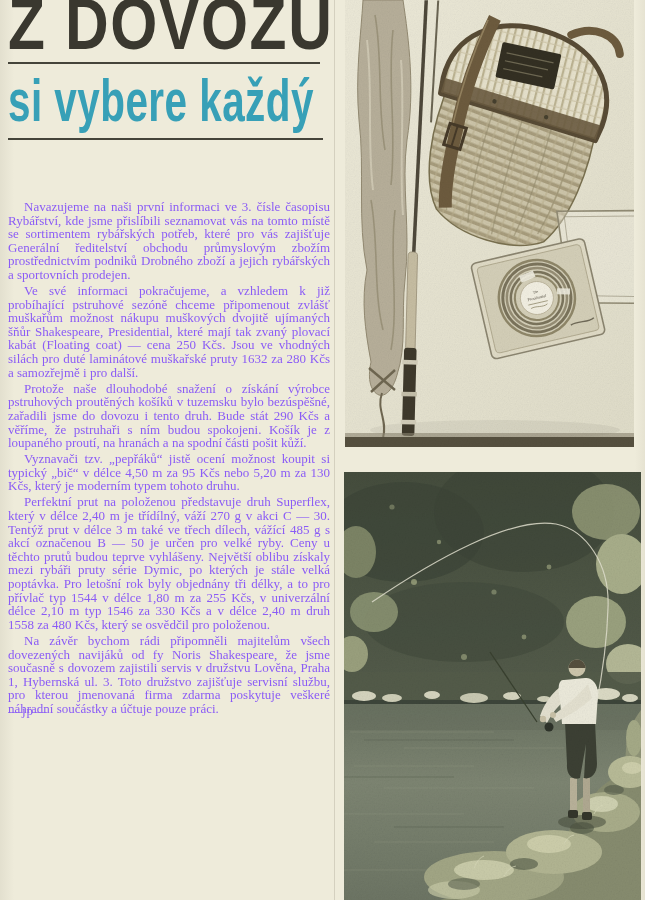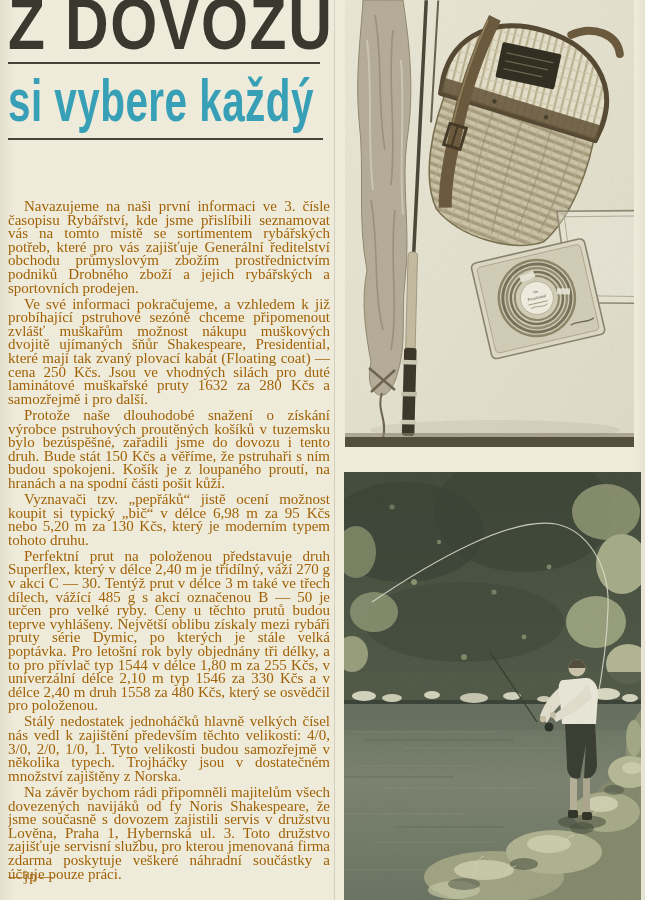--- a/index.html
+++ b/index.html
@@ -33,21 +33,21 @@
   .page-subtitle{
     position:absolute;left:8px;top:70px;margin:0;
     font-family:"Liberation Sans", sans-serif;
     font-weight:bold;font-size:46px;line-height:46px;letter-spacing:0.5px;
     transform:scale(0.88,1.30);transform-origin:0 0;
     white-space:nowrap;
   }
   
   .article{
     position:absolute;left:8px;top:200px;width:322px;height:696px;overflow:hidden;
-    font-size:15px;line-height:13.6px;color:#a16207;
+    font-size:13px;line-height:13.6px;color:#8b5cf6;
     text-align:justify;
   }
   .article p{margin:0 0 2.5px 0;text-indent:16px;}
   .sig{
     text-align:left;letter-spacing:1px;
     margin-top:-13.6px;padding-right:6px;
   }
   
   figure{margin:0;padding:0;position:absolute;}
   .photo-top{left:345px;top:0;width:289px;height:447px;}
@@ -61,24 +61,23 @@
   <div class="scan-line"></div>
 
   <h1 class="page-title" style="color: rgb(58, 56, 47);">Z DOVOZU</h1>
   <div class="rule rule1"></div>
   <h2 class="page-subtitle" style="color: rgb(55, 160, 183);">si vybere každý</h2>
   <div class="rule rule2"></div>
 
   <article class="article">
     <p>Navazujeme na naši první informaci ve 3. čísle časopisu Rybářství, kde jsme přislíbili seznamovat vás na tomto místě se sortimentem rybářských potřeb, které pro vás zajišťuje Generální ředitelství obchodu průmyslovým zbožím prostřednictvím podniků Drobného zboží a jejich rybářských a sportovních prodejen.</p>
     <p>Ve své informaci pokračujeme, a vzhledem k již probíhající pstruhové sezóně chceme připomenout zvlášť muškařům možnost nákupu muškových dvojitě ujímaných šňůr Shakespeare, Presidential, které mají tak zvaný plovací kabát (Floating coat) — cena 250 Kčs. Jsou ve vhodných silách pro duté laminátové muškařské pruty 1632 za 280 Kčs a samozřejmě i pro další.</p>
-    <p>Protože naše dlouhodobé snažení o získání výrobce pstruhových proutěných košíků v tuzemsku bylo bezúspěšné, zařadili jsme do dovozu i tento druh. Bude stát 150 Kčs a věříme, že pstruhaři s ním budou spokojeni. Košík je z loupaného proutí, na hranách a na spodní části pošit kůží.</p>
-    <p>Vyznavači tzv. „pepřáků“ jistě ocení možnost koupit si typický „bič“ v délce 6,98 m za 95 Kčs nebo 5,20 m za 130 Kčs, který je moderním typem tohoto druhu.</p>
+    <p>Protože naše dlouhodobé snažení o získání výrobce pstruhových proutěných košíků v tuzemsku bylo bezúspěšné, zařadili jsme do dovozu i tento druh. Bude stát 290 Kčs a věříme, že pstruhaři s ním budou spokojeni. Košík je z loupaného proutí, na hranách a na spodní části pošit kůží.</p>
+    <p>Vyznavači tzv. „pepřáků“ jistě ocení možnost koupit si typický „bič“ v délce 4,50 m za 95 Kčs nebo 5,20 m za 130 Kčs, který je moderním typem tohoto druhu.</p>
     <p>Perfektní prut na položenou představuje druh Superflex, který v délce 2,40 m je třídílný, váží 270 g v akci C — 30. Tentýž prut v délce 3 m také ve třech dílech, vážící 485 g s akcí označenou B — 50 je určen pro velké ryby. Ceny u těchto prutů budou teprve vyhlášeny. Největší oblibu získaly mezi rybáři pruty série Dymic, po kterých je stále velká poptávka. Pro letošní rok byly objednány tři délky, a to pro přívlač typ 1544 v délce 1,80 m za 255 Kčs, v univerzální délce 2,10 m typ 1546 za 330 Kčs a v délce 2,40 m druh 1558 za 480 Kčs, který se osvědčil pro položenou.</p>
-    <p>Stálý nedostatek jednoháčků hlavně velkých čísel nás vedl k zajištění především těchto velikostí: 4/0, 3/0, 2/0, 1/0, 1. Tyto velikosti budou samozřejmě v několika typech. Trojháčky jsou v dostatečném množství zajištěny z Norska.</p>
     <p>Na závěr bychom rádi připomněli majitelům všech dovezených navijáků od fy Noris Shakespeare, že jsme současně s dovozem zajistili servis v družstvu Lověna, Praha 1, Hybernská ul. 3. Toto družstvo zajišťuje servisní službu, pro kterou jmenovaná firma zdarma poskytuje veškeré náhradní součástky a účtuje pouze práci.</p>
     <div class="sig">—jp—</div>
   </article>
 
   <figure class="photo-top">
     <svg width="289" height="447" viewBox="0 0 289 447" xmlns="http://www.w3.org/2000/svg">
       <defs>
         <linearGradient id="bgT" x1="0" y1="0" x2="1" y2="1">
           <stop offset="0" stop-color="#ece9d8"></stop>
             <stop offset="1" stop-color="#e0ddc9"></stop>

